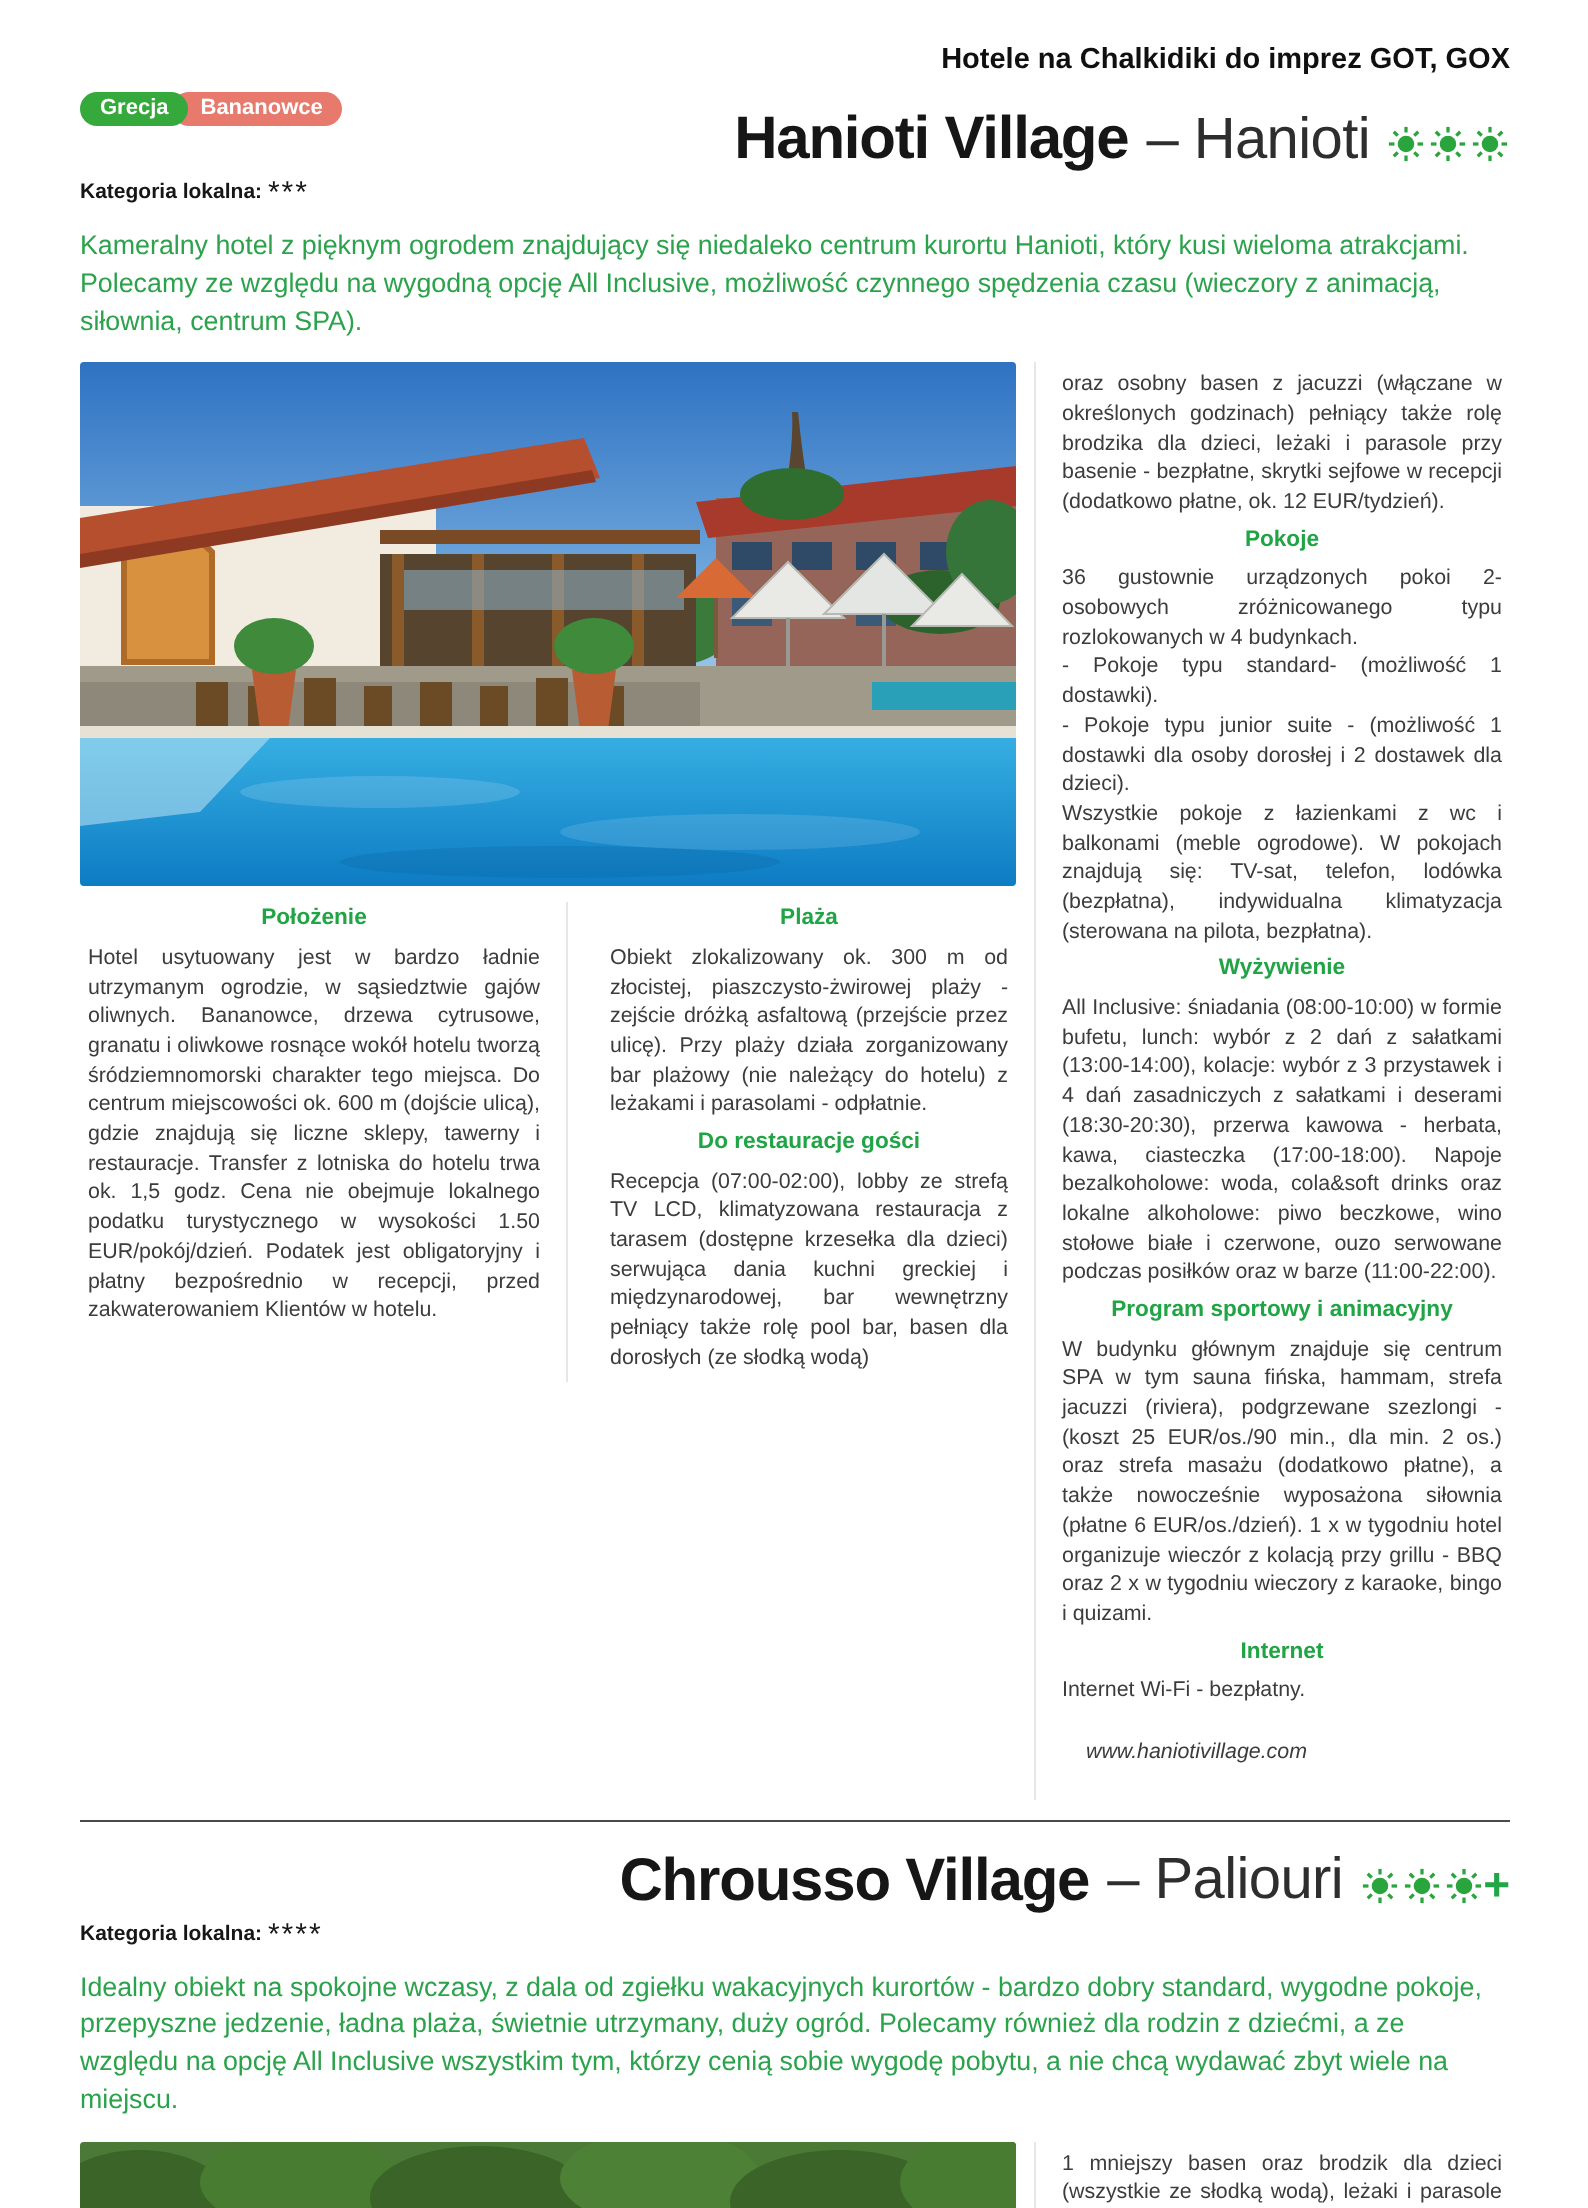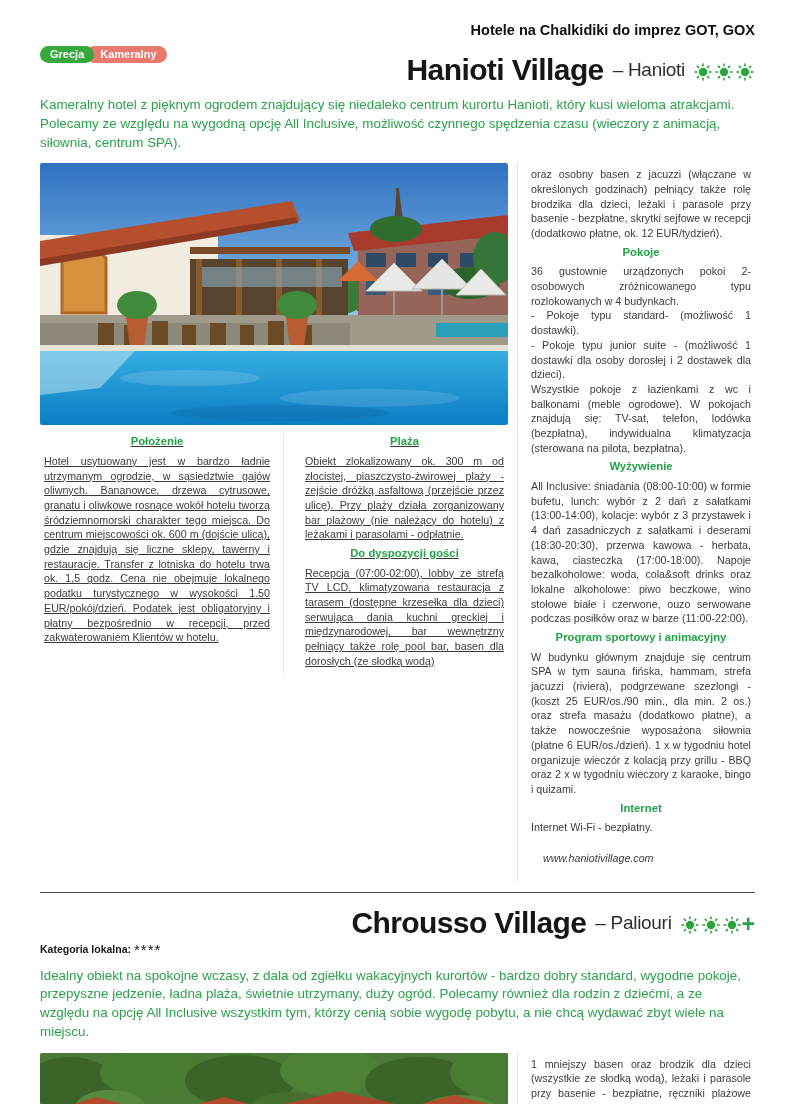--- a/index.html
+++ b/index.html
@@ -15,31 +15,31 @@
   .header { display:flex; justify-content:space-between; align-items:center; height:20px; }
   .badges { display:flex; align-items:center;margin-top:48px; }
   .badge { font-size:11px; font-weight:bold; color:#fff; padding:2px 10px 3px; border-radius:10px; white-space:nowrap; }
   .badge-country { background:#35a93c; position:relative; z-index:2; }
   .badge-region  { background:#e8796d; margin-left:-8px; padding-left:14px; z-index:1; }
   .header-note { font-size:14.5px; font-weight:bold; color:#101010; }
 
   
   .title-row { display:flex; align-items:center; gap:9px; margin-top:13px;justify-content:flex-end; }
   .hotel-name { font-size:30px; font-weight:800; color:#161616; letter-spacing:-0.6px; }
-  .hotel-loc  { font-size:19px; font-weight:400; color:#2e2e2e; letter-spacing:-0.3px; }
+  .hotel-loc  { font-size:29px; font-weight:400; color:#2e2e2e; letter-spacing:-0.3px; }
   .suns { display:flex; align-items:center; gap:3px; margin-top:4px; }
   .sun-plus { color:#22a546; font-size:23px; font-weight:bold; line-height:1; margin-left:-2px; }
   .category { font-size:10.5px; font-weight:bold; color:#161616; margin-top:1px; }
   .category .stars { font-size:15px; font-weight:400; letter-spacing:1px; vertical-align:-2px; }
 
   .intro { color:#2ba24b; font-size:13.4px; line-height:1.4; margin:9px 0 11px; }
 
   
   .content { display:flex; }
-  .left-col { width:468px; flex:none;text-decoration:underline; }
+  .left-col { width:468px; flex:none; }
   .right-col {
     width:238px; flex:none; margin-left:9px; padding-left:9px;
     border-left:1px solid #e7e7e7;
     font-size:10.7px; line-height:1.375; color:#3c3c3c; text-align:justify;
   }
   .photo { width:468px; line-height:0; border-radius:2px; overflow:hidden; }
   .cols { display:flex; margin-top:8px; }
   .col { width:234px; flex:none; font-size:10.7px; line-height:1.375; color:#3c3c3c; text-align:justify; }
   .col + .col { margin-left:9px; padding-left:17px; border-left:1px solid #e7e7e7; width:225px; }
 
@@ -50,21 +50,21 @@
   .section-divider { border:none; border-top:1.5px solid #4a4a4a; margin:10px 0 0; }
 </style>
 </head>
 <body>
 
 <div class="page">
 
   <div class="header">
     <div class="badges">
       <span class="badge badge-country">Grecja</span>
-      <span class="badge badge-region">Kameralny</span>
+      <span class="badge badge-region">Bananowce</span>
     </div>
     <div class="header-note">Hotele na Chalkidiki do imprez GOT, GOX</div>
   </div>
 
   <section>
     <div class="title-row">
       <span class="hotel-name">Hanioti Village</span>
       <span class="hotel-loc">– Hanioti</span>
       <span class="suns">
         <svg width="18" height="18" viewBox="0 0 20 20">
@@ -101,20 +101,24 @@
               <line x1="16.4" y1="10" x2="19.5" y2="10"></line>
               <line x1="3.2" y1="3.2" x2="5.4" y2="5.4"></line>
               <line x1="14.6" y1="14.6" x2="16.8" y2="16.8"></line>
               <line x1="3.2" y1="16.8" x2="5.4" y2="14.6"></line>
               <line x1="14.6" y1="5.4" x2="16.8" y2="3.2"></line>
             </g>
             <circle cx="10" cy="10" r="4.6" fill="#2aa43c"></circle>
           </svg>
         <span class="sun-plus"></span>
       </span>
+    </div>
+    <div class="category">
+      <span>Kategoria lokalna:</span>
+      <span class="stars">***</span>
     </div>
     <p class="intro">Kameralny hotel z pięknym ogrodem znajdujący się niedaleko centrum kurortu Hanioti, który kusi wieloma atrakcjami. Polecamy ze względu na wygodną opcję All Inclusive, możliwość czynnego spędzenia czasu (wieczory z animacją, siłownia, centrum SPA).</p>
 
     <div class="content">
       <div class="left-col">
         <div class="photo">
           <svg width="468" height="262" viewBox="0 0 468 262">
             <defs>
               <linearGradient id="sky1" x1="0" y1="0" x2="0" y2="1">
                 <stop offset="0" stop-color="#2e72c2"></stop>
@@ -188,21 +192,21 @@
           </svg>
         </div>
         <div class="cols">
           <div class="col">
             <p class="h-green">Położenie</p>
             <p class="body">Hotel usytuowany jest w bardzo ładnie utrzymanym ogrodzie, w sąsiedztwie gajów oliwnych. Bananowce, drzewa cytrusowe, granatu i oliwkowe rosnące wokół hotelu tworzą śródziemnomorski charakter tego miejsca. Do centrum miejscowości ok. 600 m (dojście ulicą), gdzie znajdują się liczne sklepy, tawerny i restauracje. Transfer z lotniska do hotelu trwa ok. 1,5 godz. Cena nie obejmuje lokalnego podatku turystycznego w wysokości 1.50 EUR/pokój/dzień. Podatek jest obligatoryjny i płatny bezpośrednio w recepcji, przed zakwaterowaniem Klientów w hotelu.</p>
           </div>
           <div class="col">
             <p class="h-green">Plaża</p>
             <p class="body">Obiekt zlokalizowany ok. 300 m od złocistej, piaszczysto-żwirowej plaży - zejście dróżką asfaltową (przejście przez ulicę). Przy plaży działa zorganizowany bar plażowy (nie należący do hotelu) z leżakami i parasolami - odpłatnie.</p>
-            <p class="h-green">Do dyspozycji gości</p>
+            <p class="h-green">Do restauracje gości</p>
             <p class="body">Recepcja (07:00-02:00), lobby ze strefą TV LCD, klimatyzowana restauracja z tarasem (dostępne krzesełka dla dzieci) serwująca dania kuchni greckiej i międzynarodowej, bar wewnętrzny pełniący także rolę pool bar, basen dla dorosłych (ze słodką wodą)</p>
           </div>
         </div>
       </div>
       <div class="right-col">
         <p class="body">oraz osobny basen z jacuzzi (włączane w określonych godzinach) pełniący także rolę brodzika dla dzieci, leżaki i parasole przy basenie - bezpłatne, skrytki sejfowe w recepcji (dodatkowo płatne, ok. 12 EUR/tydzień).</p>
         <p class="h-green">Pokoje</p>
         <p class="body">36 gustownie urządzonych pokoi 2-osobowych zróżnicowanego typu rozlokowanych w 4 budynkach.
 - Pokoje typu standard- (możliwość 1 dostawki).
 - Pokoje typu junior suite - (możliwość 1 dostawki dla osoby dorosłej i 2 dostawek dla dzieci).

